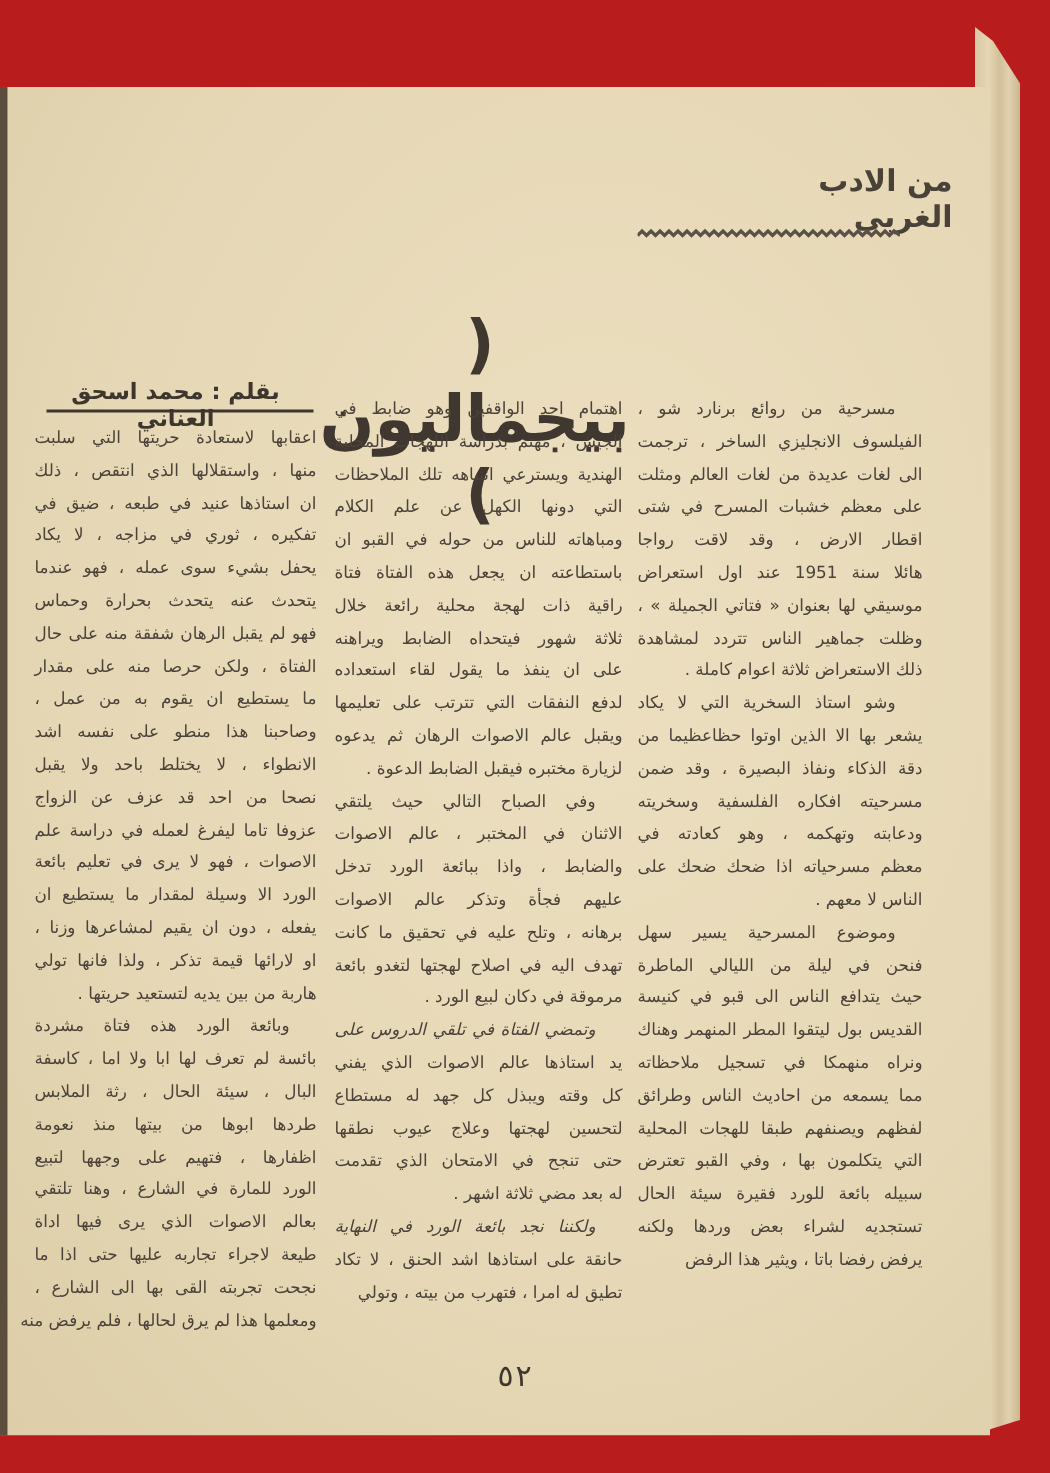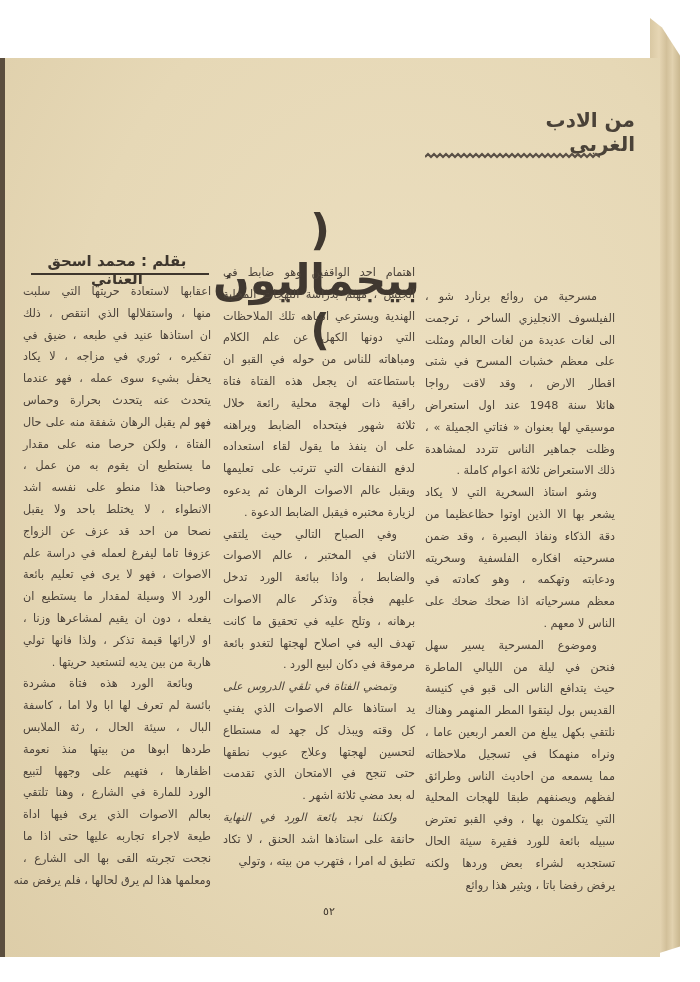--- a/index.html
+++ b/index.html
@@ -4,21 +4,21 @@
 <style>
   html, body {
     margin: 0; padding: 0;
     width: 700px; height: 982px;
     background: #2a2724;
     overflow: hidden;
   }
   .scan {
     position: relative;
     width: 700px; height: 982px;
-    background: #ffffff;
+    background: #b91c1c;
   }
   .page-stack {
     position: absolute;
     left: 650px; top: 18px;
     width: 30px; height: 938px;
     background: linear-gradient(90deg, #d9c8a3 0%, #e6d6b4 30%, #d2c09a 55%, #e1d1ae 75%, #c9b78f 100%);
     clip-path: polygon(0 0, 40% 1%, 100% 4%, 100% 99%, 0 100%);
   }
   .page {
     position: absolute;
@@ -98,22 +98,23 @@
     text-align: justify;
     text-align-last: justify;
   }
   .col-right .line.end, .col-middle .line.end, .col-left .line.end {
     text-align-last: right;
   }
   .page-number {
     position: absolute;
     left: 318px; top: 905px;
     width: 40px;
-    font-family: Liberation Serif, serif;
-    font-size: 11px;
+    text-align: center;
+    font-family: Liberation Mono, monospace;
+    font-size: 20px;
     color: #3e362d;
   }
 </style>
 </head>
 <body>
 
 <div class="scan">
   <div class="page-stack"></div>
   <div class="page">
     <div class="page-inner">
@@ -123,48 +124,47 @@
       <svg class="wavy-rule" viewBox="0 0 175 8" preserveAspectRatio="none">
         <polyline fill="none" stroke="#5a5046" stroke-width="2.2" points="0,5 3,2 6,5 9,2 12,5 15,2 18,5 21,2 24,5 27,2 30,5 33,2 36,5 39,2 42,5 45,2 48,5 51,2 54,5 57,2 60,5 63,2 66,5 69,2 72,5 75,2 78,5 81,2 84,5 87,2 90,5 93,2 96,5 99,2 102,5 105,2 108,5 111,2 114,5 117,2 120,5 123,2 126,5 129,2 132,5 135,2 138,5 141,2 144,5 147,2 150,5 153,2 156,5 159,2 162,5 165,2 168,5 171,2 175,5"></polyline>
       </svg>
 
       <div class="article-title">( بيجماليون )</div>
 
       <div class="byline">بقلم : محمد اسحق العناني</div>
       <div class="byline-rule"></div>
 
       <div class="column col-right">
-          <span class="line" style="padding-right: 18px; margin-top: 24px;">مسرحية من روائع برنارد شو ،</span>
+          <span class="line" style="padding-right: 18px;">مسرحية من روائع برنارد شو ،</span>
           <span class="line">الفيلسوف الانجليزي الساخر ، ترجمت</span>
           <span class="line">الى لغات عديدة من لغات العالم ومثلت</span>
           <span class="line">على معظم خشبات المسرح في شتى</span>
           <span class="line">اقطار الارض ، وقد لاقت رواجا</span>
-          <span class="line">هائلا سنة 1948 عند اول استعراض</span>
+          <span class="line">هائلا سنة 1951 عند اول استعراض</span>
           <span class="line">موسيقي لها بعنوان « فتاتي الجميلة » ،</span>
           <span class="line">وظلت جماهير الناس تتردد لمشاهدة</span>
           <span class="line end">ذلك الاستعراض ثلاثة اعوام كاملة .</span>
           <span class="line" style="padding-right: 18px;">وشو استاذ السخرية التي لا يكاد</span>
           <span class="line">يشعر بها الا الذين اوتوا حظاعظيما من</span>
           <span class="line">دقة الذكاء ونفاذ البصيرة ، وقد ضمن</span>
           <span class="line">مسرحيته افكاره الفلسفية وسخريته</span>
           <span class="line">ودعابته وتهكمه ، وهو كعادته في</span>
           <span class="line">معظم مسرحياته اذا ضحك ضحك على</span>
           <span class="line end">الناس لا معهم .</span>
           <span class="line" style="padding-right: 18px;">وموضوع المسرحية يسير سهل</span>
           <span class="line">فنحن في ليلة من الليالي الماطرة</span>
           <span class="line">حيث يتدافع الناس الى قبو في كنيسة</span>
           <span class="line">القديس بول ليتقوا المطر المنهمر وهناك</span>
-          <span class="line">نلتقي بكهل يبلغ من العمر اربعين عاما ،</span>
           <span class="line">ونراه منهمكا في تسجيل ملاحظاته</span>
           <span class="line">مما يسمعه من احاديث الناس وطرائق</span>
           <span class="line">لفظهم ويصنفهم طبقا للهجات المحلية</span>
           <span class="line">التي يتكلمون بها ، وفي القبو تعترض</span>
           <span class="line">سبيله بائعة للورد فقيرة سيئة الحال</span>
           <span class="line">تستجديه لشراء بعض وردها ولكنه</span>
-          <span class="line end">يرفض رفضا باتا ، ويثير هذا روائع</span>
+          <span class="line end">يرفض رفضا باتا ، ويثير هذا الرفض</span>
         </div>
       <div class="column col-middle">
           <span class="line">اهتمام احد الواقفين وهو ضابط في</span>
           <span class="line">الجيش ، مهتم بدراسة اللهجات المحلية</span>
           <span class="line">الهندية ويسترعي انتباهه تلك الملاحظات</span>
           <span class="line">التي دونها الكهل عن علم الكلام</span>
           <span class="line">ومباهاته للناس من حوله في القبو ان</span>
           <span class="line">باستطاعته ان يجعل هذه الفتاة فتاة</span>
           <span class="line">راقية ذات لهجة محلية رائعة خلال</span>
           <span class="line">ثلاثة شهور فيتحداه الضابط ويراهنه</span>

